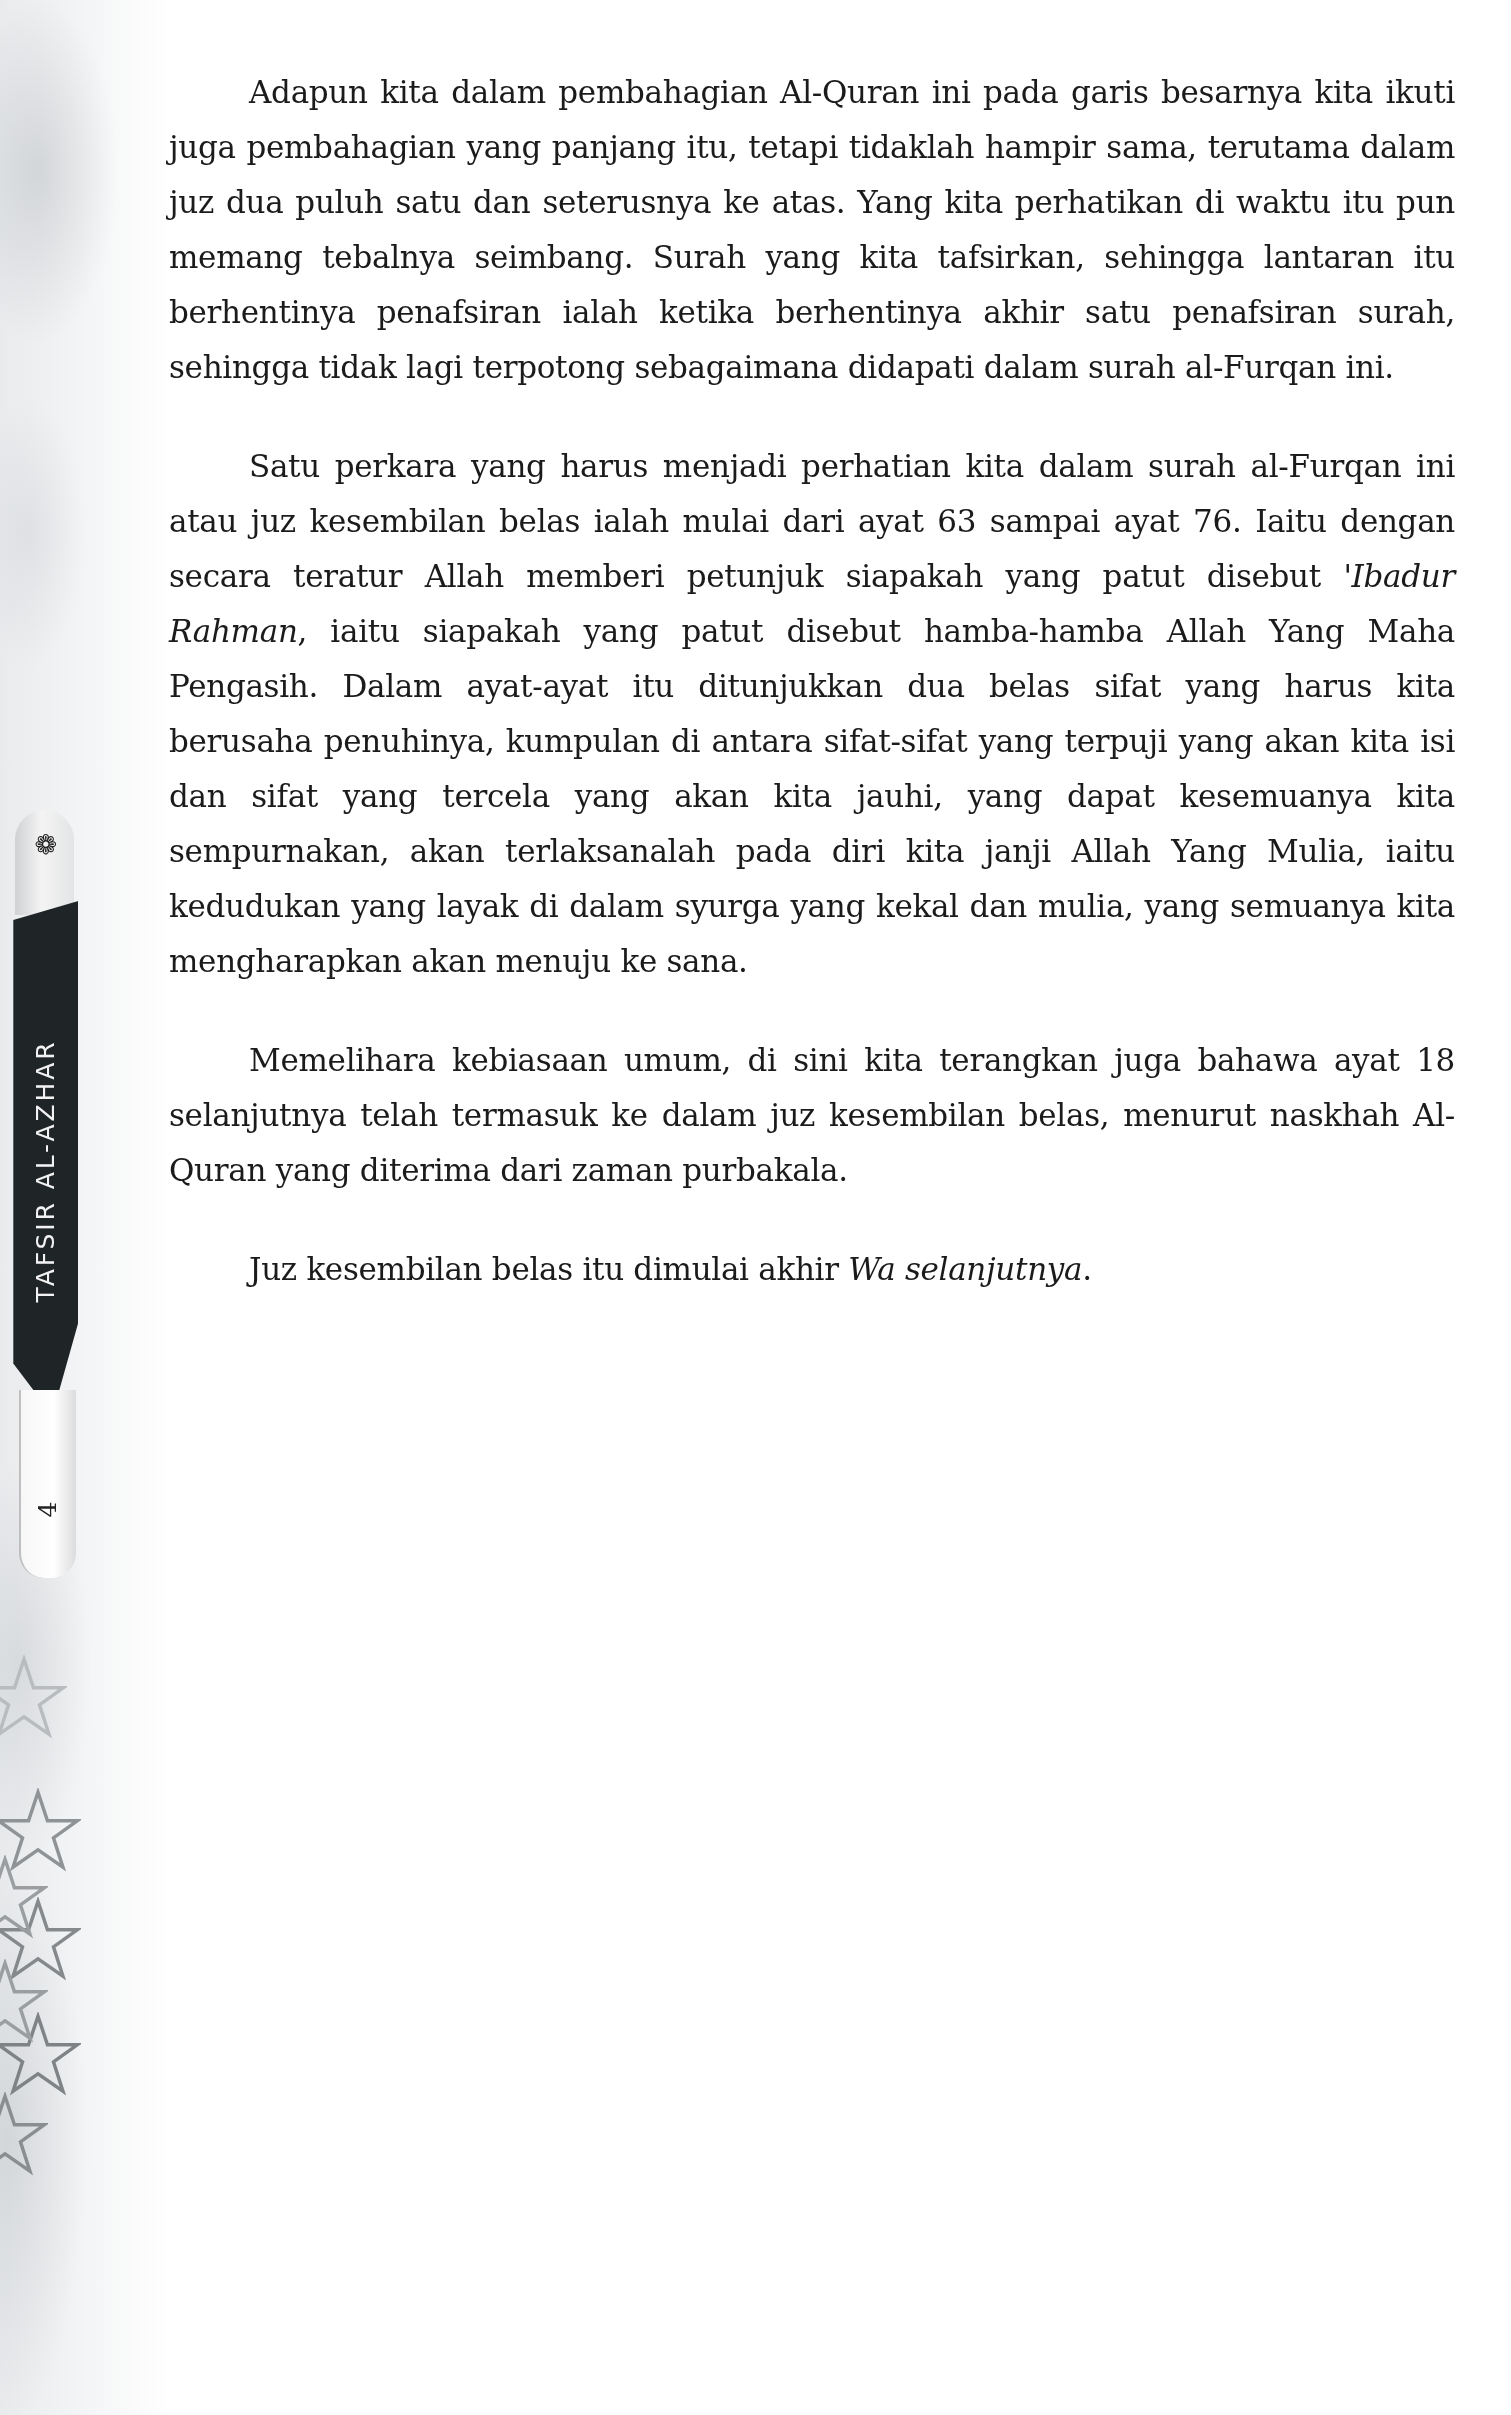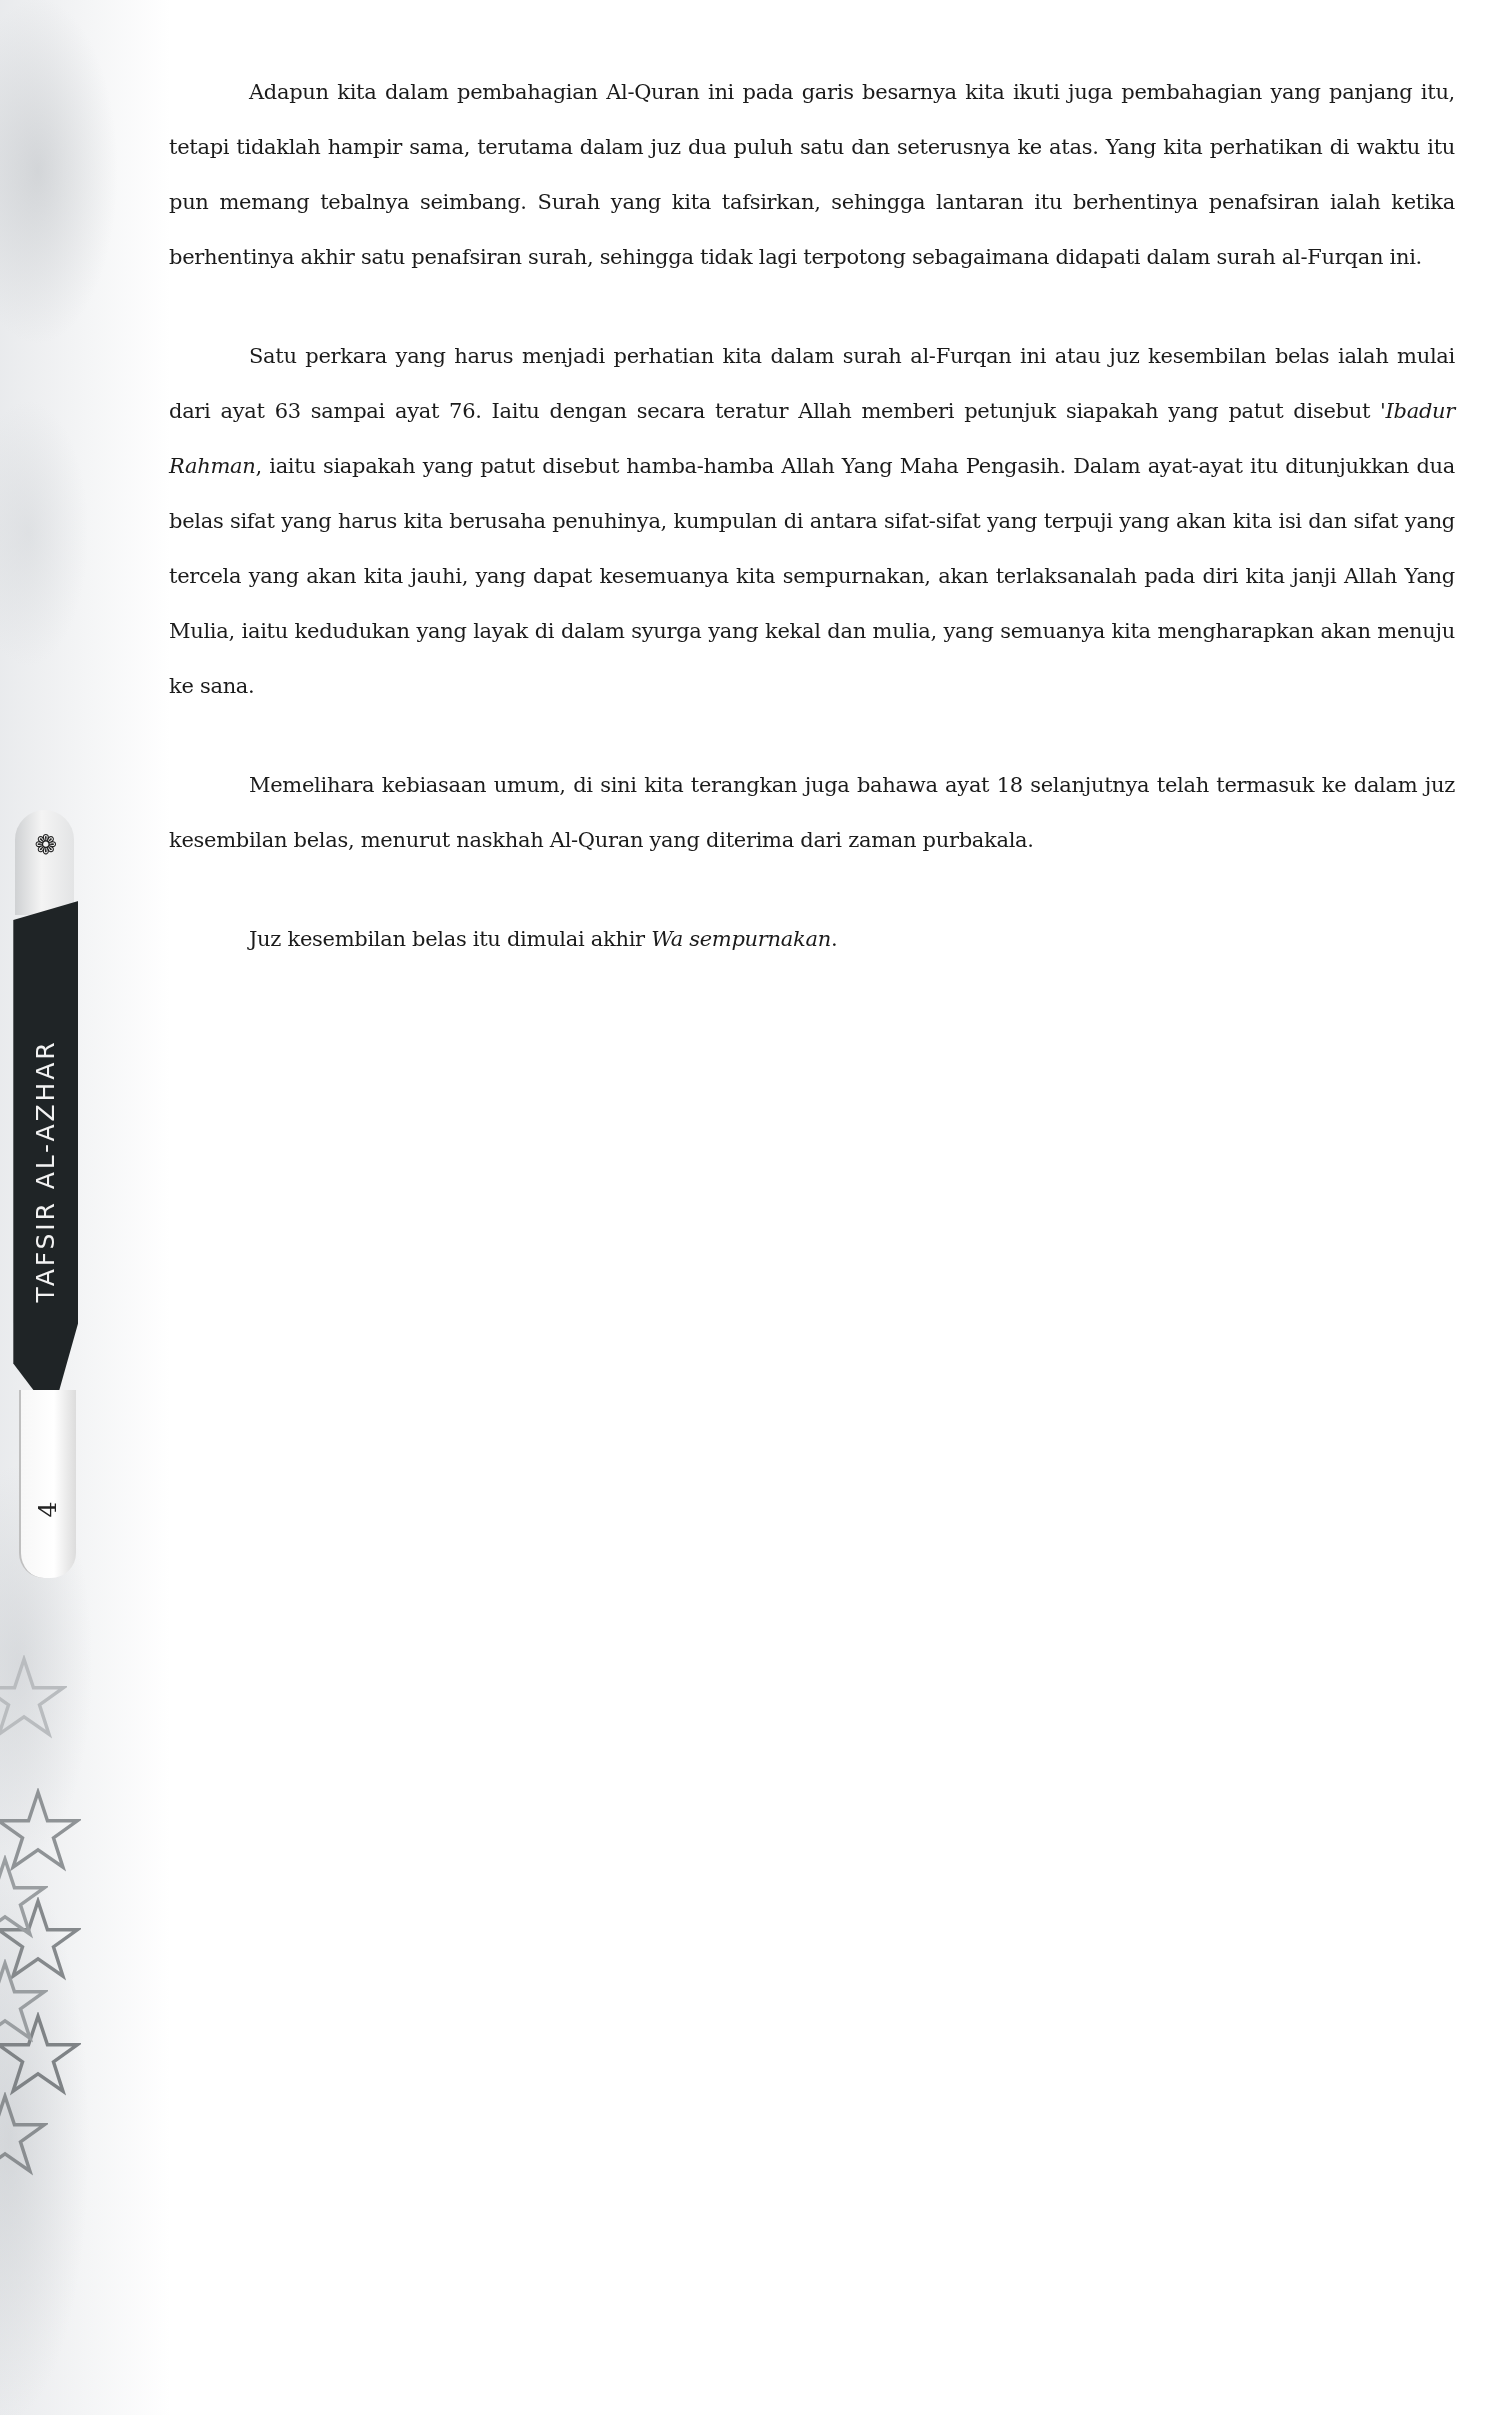--- a/index.html
+++ b/index.html
@@ -16,21 +16,21 @@
       radial-gradient(ellipse 105px 285px at 19px 1664px, rgba(170,175,180,0.3), rgba(255,255,255,0) 70%),
       radial-gradient(ellipse 114px 399px at 9.5px 2140px, rgba(170,175,180,0.35), rgba(255,255,255,0) 70%),
       linear-gradient(90deg, rgba(215,218,222,0.55) 0px, rgba(255,255,255,0) 171px);
     pointer-events: none;
   }
   .star {
     position: absolute; width: 86px; height: 86px;
   }
   .content {
     position: absolute; left: 169px; top: 65px; width: 1286px;
-    color: #1b1b1b; font-size: 21px; line-height: 55px;
+    color: #1b1b1b; font-size: 31px; line-height: 55px;
     letter-spacing: -0.3px;
   }
   .content p {
     margin: 0 0 44px 0; text-align: justify; text-indent: 80px;
     text-align-last: left;
   }
   .content p em { font-style: italic; }
   .sidetab { position: absolute; left: 13.3px; top: 810px; width: 65px; height: 770px; }
   .tab-cap {
     position: absolute; left: 1.9px; top: 0; width: 59px; height: 105px;
@@ -100,15 +100,15 @@
   <div class="tab-title">TAFSIR AL-AZHAR</div>
   <div class="tab-lower">
     <div class="page-number">4</div>
   </div>
 </div>
 
 <div class="content">
   <p>Adapun kita dalam pembahagian Al-Quran ini pada garis besarnya kita ikuti juga pembahagian yang panjang itu, tetapi tidaklah hampir sama, terutama dalam juz dua puluh satu dan seterusnya ke atas. Yang kita perhatikan di waktu itu pun memang tebalnya seimbang. Surah yang kita tafsirkan, sehingga lantaran itu berhentinya penafsiran ialah ketika berhentinya akhir satu penafsiran surah, sehingga tidak lagi terpotong sebagaimana didapati dalam surah al-Furqan ini.</p>
   <p><span>Satu perkara yang harus menjadi perhatian kita dalam surah al-Furqan ini atau juz kesembilan belas ialah mulai dari ayat 63 sampai ayat 76. Iaitu dengan secara teratur Allah memberi petunjuk siapakah yang patut disebut </span><em>'Ibadur Rahman</em><span>, iaitu siapakah yang patut disebut hamba-hamba Allah Yang Maha Pengasih. Dalam ayat-ayat itu ditunjukkan dua belas sifat yang harus kita berusaha penuhinya, kumpulan di antara sifat-sifat yang terpuji yang akan kita isi dan sifat yang tercela yang akan kita jauhi, yang dapat kesemuanya kita sempurnakan, akan terlaksanalah pada diri kita janji Allah Yang Mulia, iaitu kedudukan yang layak di dalam syurga yang kekal dan mulia, yang semuanya kita mengharapkan akan menuju ke sana.</span></p>
   <p>Memelihara kebiasaan umum, di sini kita terangkan juga bahawa ayat 18 selanjutnya telah termasuk ke dalam juz kesembilan belas, menurut naskhah Al-Quran yang diterima dari zaman purbakala.</p>
-  <p><span>Juz kesembilan belas itu dimulai akhir </span><em>Wa sempurnakan</em><span>.</span></p>
+  <p><span>Juz kesembilan belas itu dimulai akhir </span><em>Wa selanjutnya</em><span>.</span></p>
 </div>
 
 
 </body></html>

